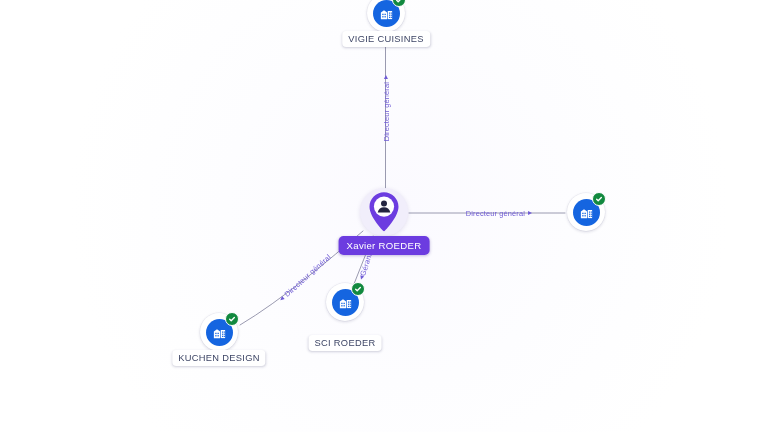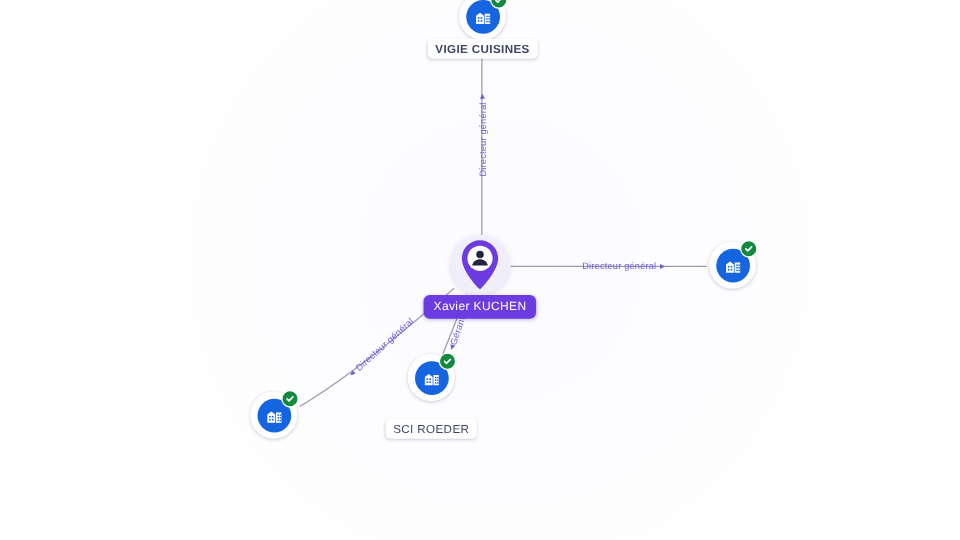--- a/index.html
+++ b/index.html
@@ -193,21 +193,21 @@
           <rect x="18.8" y="17.2" width="1.9" height="1.9" fill="#1565e0"></rect>
         </svg>
       </div>
       <div class="verified-badge">
         <svg width="8" height="8" viewBox="0 0 24 24">
           <path fill="none" stroke="#ffffff" stroke-width="4" stroke-linecap="round" stroke-linejoin="round" d="M5 12.5l4.6 4.6L19 7.5"></path>
         </svg>
       </div>
     </div>
   </div>
-  <div class="chip company-chip" style="left:386px; top:31px;font-weight:bold;">VIGIE CUISINES</div>
+  <div class="chip company-chip" style="left:386px; top:31px;">VIGIE CUISINES</div>
 
   <div class="node company-node" style="left:586px; top:212px;">
     <div class="disc-outer">
       <div class="disc-inner">
         <svg width="15" height="15" viewBox="0 0 24 24">
           <path fill="#ffffff" d="M3 21V10.5L8 6.6l5 3.9V21H3z"></path>
           <path fill="#ffffff" d="M14 21V8h7v13h-7z"></path>
           <rect x="5.2" y="12.4" width="2.1" height="2.1" fill="#1565e0"></rect>
           <rect x="8.8" y="12.4" width="2.1" height="2.1" fill="#1565e0"></rect>
           <rect x="5.2" y="16.2" width="2.1" height="2.1" fill="#1565e0"></rect>
@@ -273,30 +273,31 @@
           <rect x="18.8" y="17.2" width="1.9" height="1.9" fill="#1565e0"></rect>
         </svg>
       </div>
       <div class="verified-badge">
         <svg width="8" height="8" viewBox="0 0 24 24">
           <path fill="none" stroke="#ffffff" stroke-width="4" stroke-linecap="round" stroke-linejoin="round" d="M5 12.5l4.6 4.6L19 7.5"></path>
         </svg>
       </div>
     </div>
   </div>
+  <div class="chip company-chip" style="left:219px; top:350px;">KUCHEN DESIGN</div>
 
   <div class="node person-node" style="left:384px; top:212px;">
     <div class="pin-halo">
       <div class="pin">
         <svg width="36" height="43" viewBox="0 0 36 43">
           <path d="M18 1.2c-8.0 0-14.5 6.5-14.5 14.5 0 9.6 11.6 22.0 13.6 24.1 .5 .5 1.3 .5 1.8 0 2.0-2.1 13.6-14.5 13.6-24.1 0-8.0-6.5-14.5-14.5-14.5z" fill="#6c3ce0"></path>
           <circle cx="18" cy="15.6" r="10.1" fill="#ffffff"></circle>
           <g>
             <circle cx="18" cy="12.6" r="3.0" fill="#232540"></circle>
             <path d="M11.7 21.4c.6-3.3 3.2-5.1 6.3-5.1s5.7 1.8 6.3 5.1z" fill="#232540"></path>
           </g>
         </svg>
       </div>
     </div>
   </div>
-  <div class="chip person-chip" style="left:384px; top:236px;">Xavier KUCHEN</div>
+  <div class="chip person-chip" style="left:384px; top:236px;">Xavier ROEDER</div>
 
 </div>
 
 </body></html>

